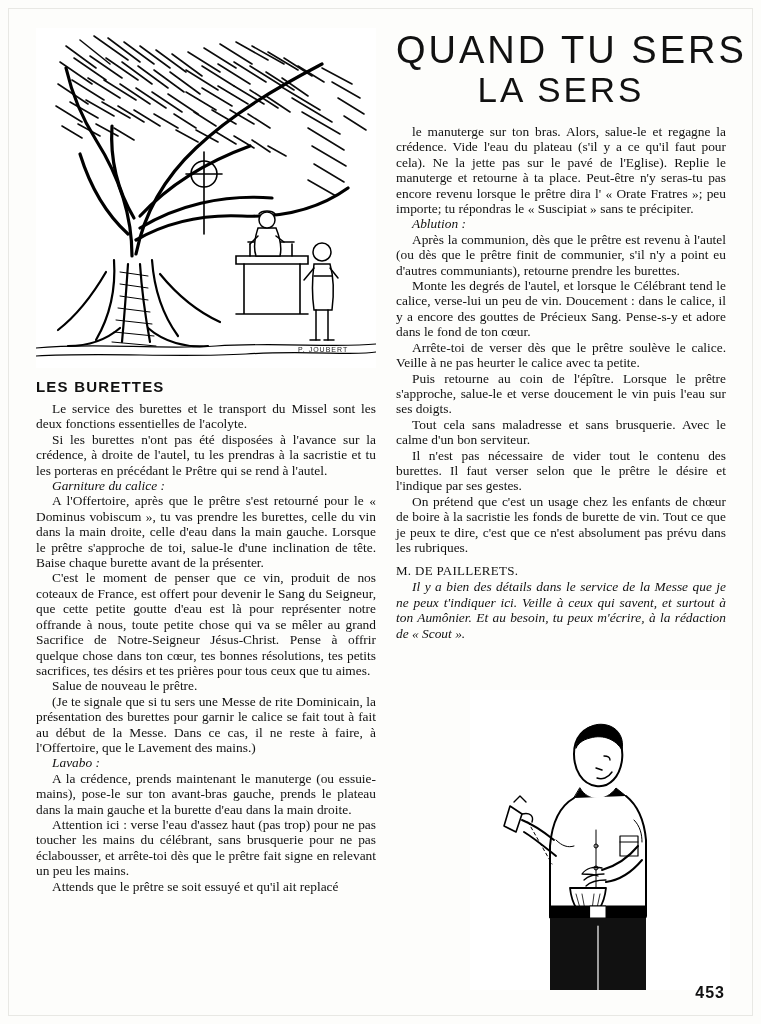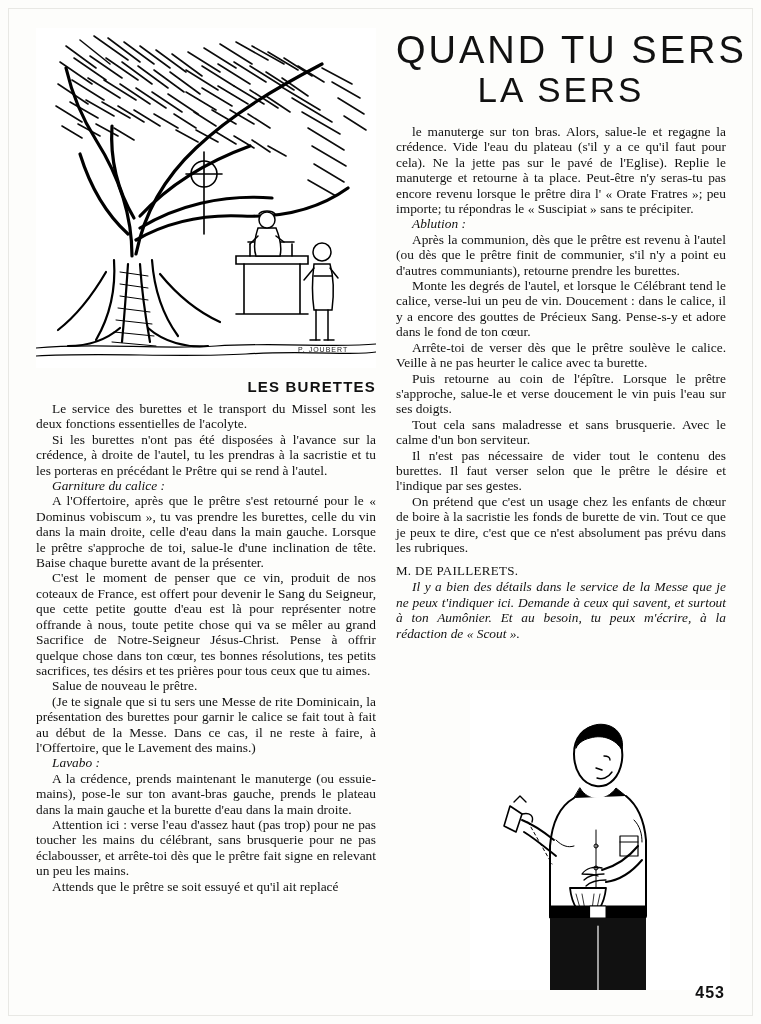--- a/index.html
+++ b/index.html
@@ -39,21 +39,21 @@
   }
   .illustration {
     width: 340px;
     height: 340px;
     position: relative;
     overflow: hidden;
   }
   .illustration svg { display: block; }
 
   .section-title {
-    text-align: right;
+    text-align: left;
     font-size: 15px;
     font-weight: bold;
     letter-spacing: 1.2px;
     margin: 10px 0 6px 0;
     font-family: "Liberation Sans", sans-serif;
   }
 
   .body-text p {
     margin: 0;
     font-size: 13.4px;
@@ -261,27 +261,27 @@
     <div class="masthead">
       <div class="l1">QUAND TU SERS</div>
       <div class="l2">LA SERS</div>
     </div>
 
     <div class="right-body">
       <p>le manuterge sur ton bras. Alors, salue-le et regagne la crédence. Vide l'eau du plateau (s'il y a ce qu'il faut pour cela). Ne la jette pas sur le pavé de l'Eglise). Replie le manuterge et retourne à ta place. Peut-être n'y seras-tu pas encore revenu lorsque le prêtre dira l' « Orate Fratres »; peu importe; tu répondras le « Suscipiat » sans te précipiter.</p>
       <p class="subhead">Ablution :</p>
       <p>Après la communion, dès que le prêtre est revenu à l'autel (ou dès que le prêtre finit de communier, s'il n'y a point eu d'autres communiants), retourne prendre les burettes.</p>
       <p>Monte les degrés de l'autel, et lorsque le Célébrant tend le calice, verse-lui un peu de vin. Doucement : dans le calice, il y a encore des gouttes de Précieux Sang. Pense-s-y et adore dans le fond de ton cœur.</p>
-      <p>Arrête-toi de verser dès que le prêtre soulève le calice. Veille à ne pas heurter le calice avec ta burette.</p>
+      <p>Arrête-toi de verser dès que le prêtre soulève le calice. Veille à ne pas heurter le calice avec ta petite.</p>
       <p>Puis retourne au coin de l'épître. Lorsque le prêtre s'approche, salue-le et verse doucement le vin puis l'eau sur ses doigts.</p>
       <p>Tout cela sans maladresse et sans brusquerie. Avec le calme d'un bon serviteur.</p>
       <p>Il n'est pas nécessaire de vider tout le contenu des burettes. Il faut verser selon que le prêtre le désire et l'indique par ses gestes.</p>
       <p>On prétend que c'est un usage chez les enfants de chœur de boire à la sacristie les fonds de burette de vin. Tout ce que je peux te dire, c'est que ce n'est absolument pas prévu dans les rubriques.</p>
       <div class="signature">M. DE PAILLERETS.</div>
-      <p class="closing">Il y a bien des détails dans le service de la Messe que je ne peux t'indiquer ici. Demande à ceux qui savent, et surtout à ton Aumônier. Et au besoin, tu peux m'écrire, à la rédaction de « Scout ».</p>
+      <p class="closing">Il y a bien des détails dans le service de la Messe que je ne peux t'indiquer ici. Veille à ceux qui savent, et surtout à ton Aumônier. Et au besoin, tu peux m'écrire, à la rédaction de « Scout ».</p>
     </div>
   </div>
 
   <div class="figure-bottom">
     <svg width="260" height="300" viewBox="0 0 260 300" xmlns="http://www.w3.org/2000/svg">
       <rect width="260" height="300" fill="#ffffff"></rect>
       <g stroke="#000" fill="none" stroke-linecap="round" stroke-linejoin="round">
 
         <path d="M128 36 C 114 36, 104 48, 104 64 C 104 80, 112 94, 126 96 C 140 98, 150 86, 152 70
                  C 154 54, 146 38, 128 36 Z" stroke-width="2" fill="#fff"></path>

